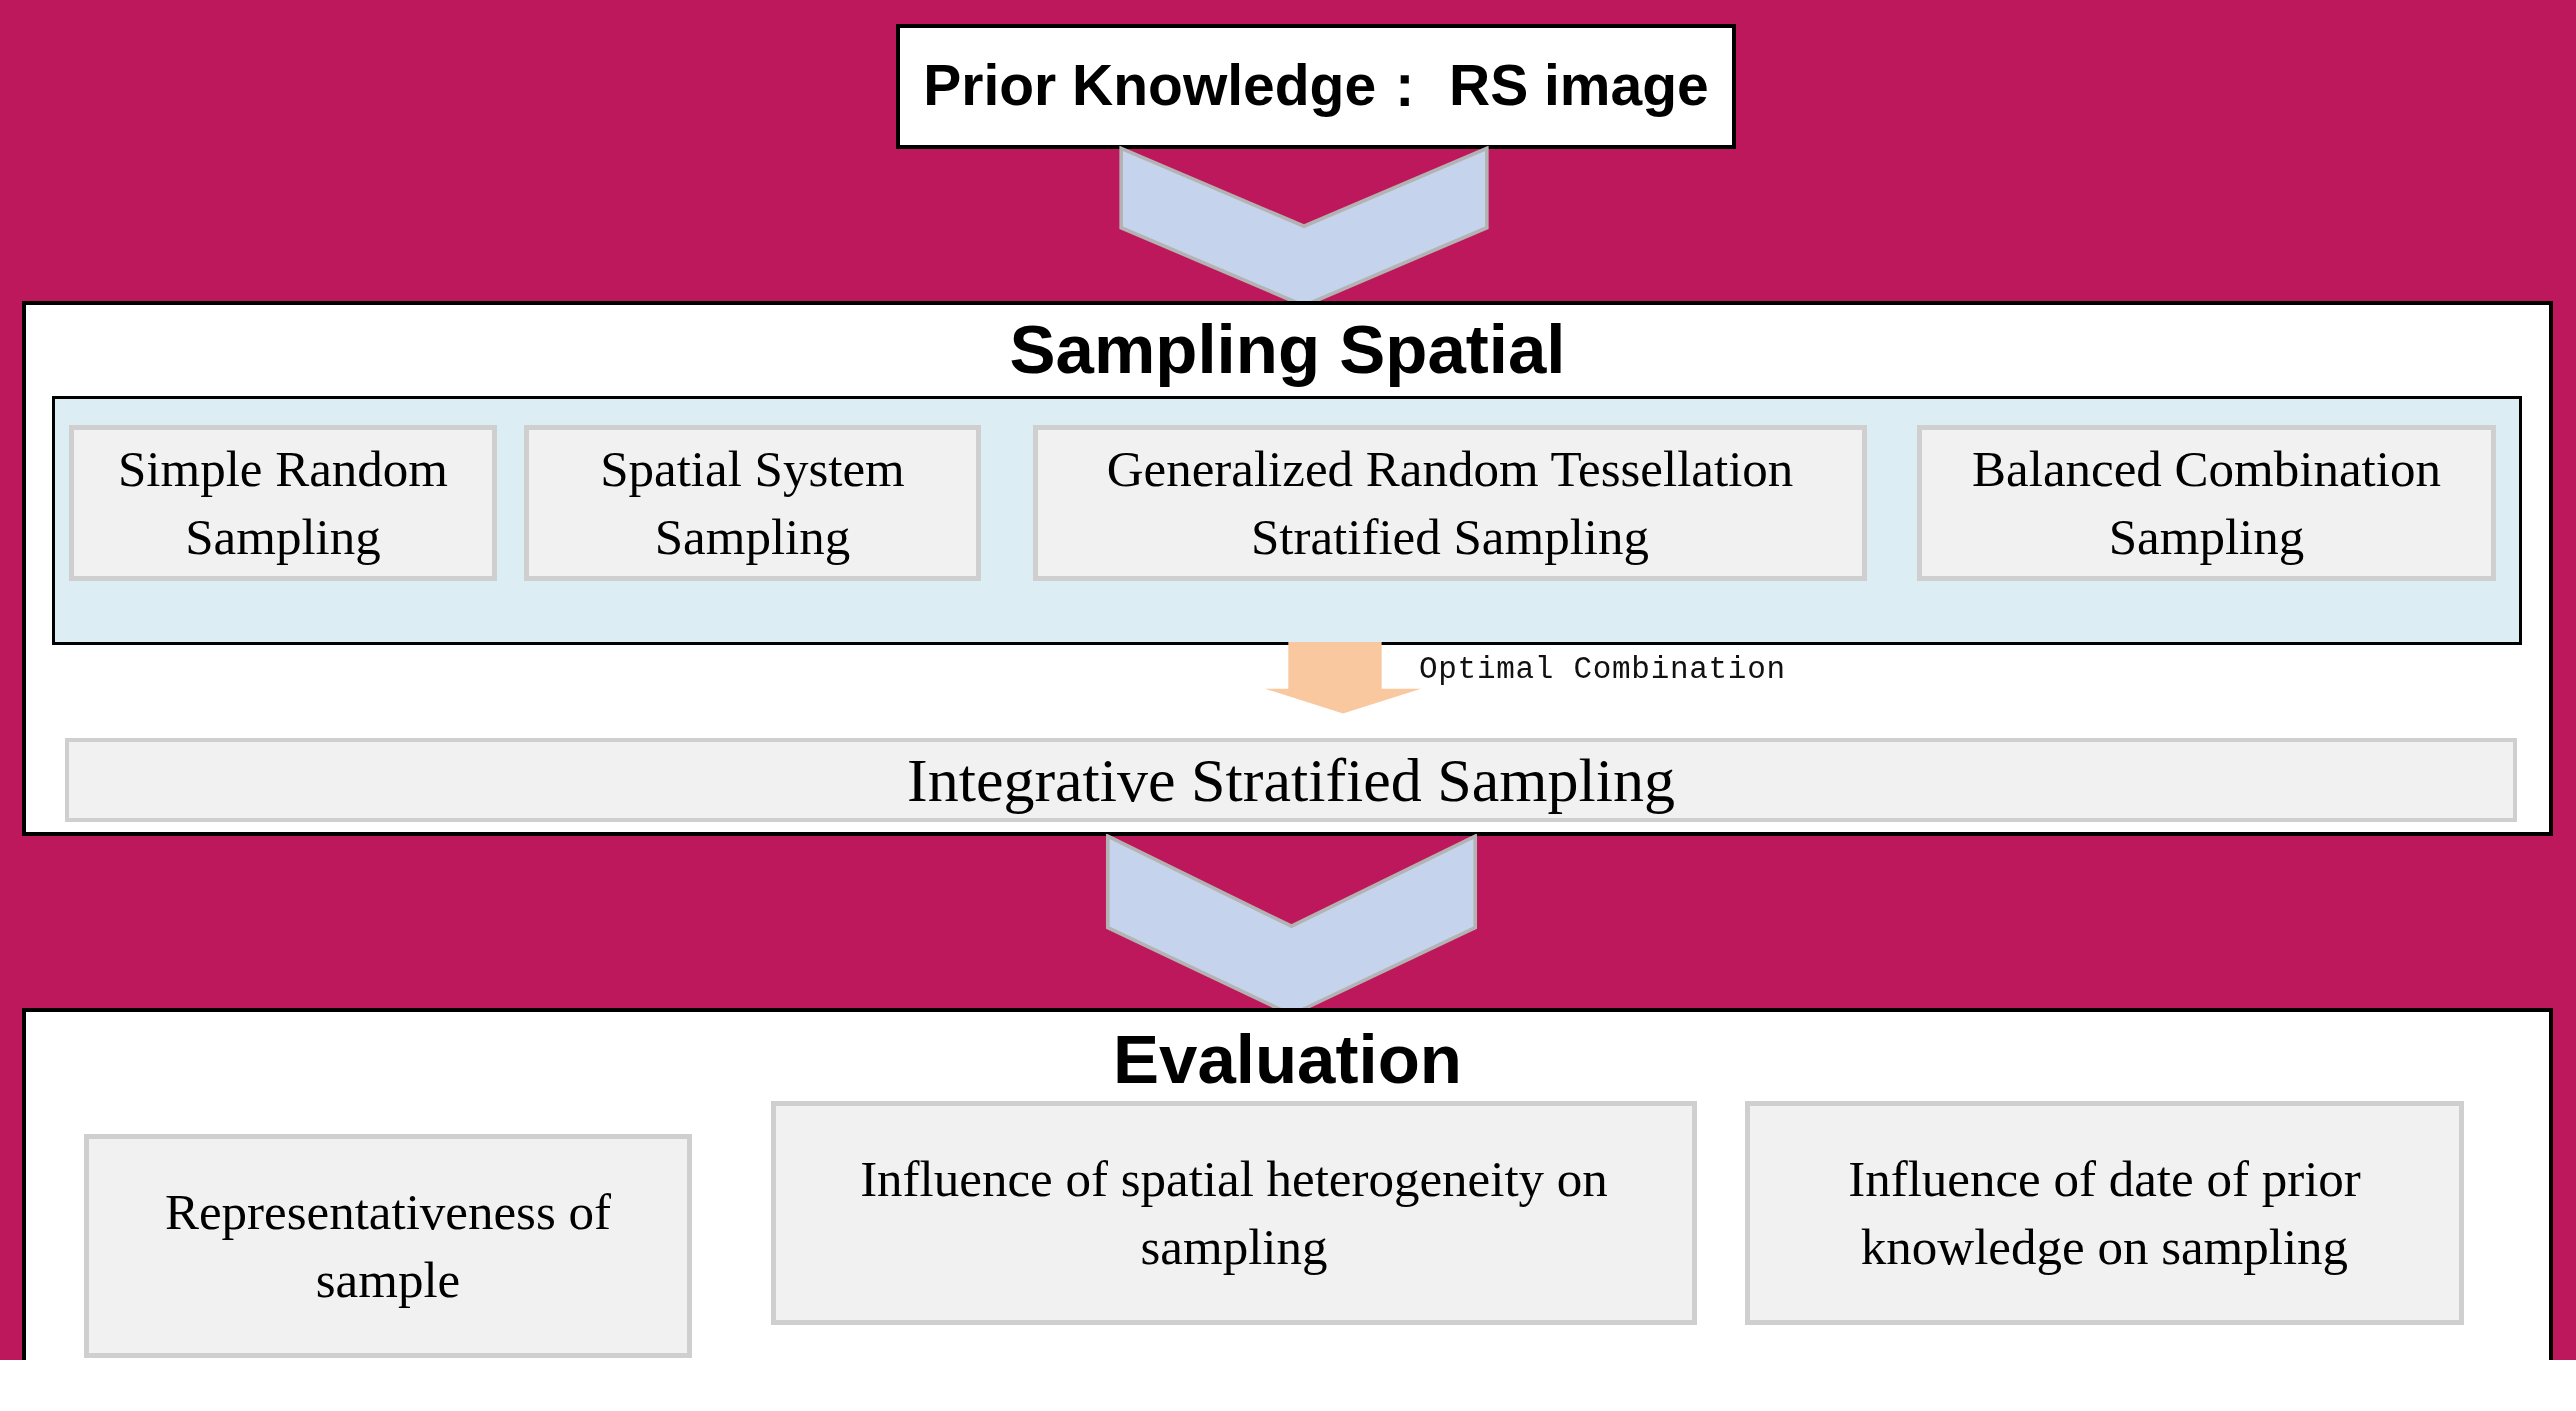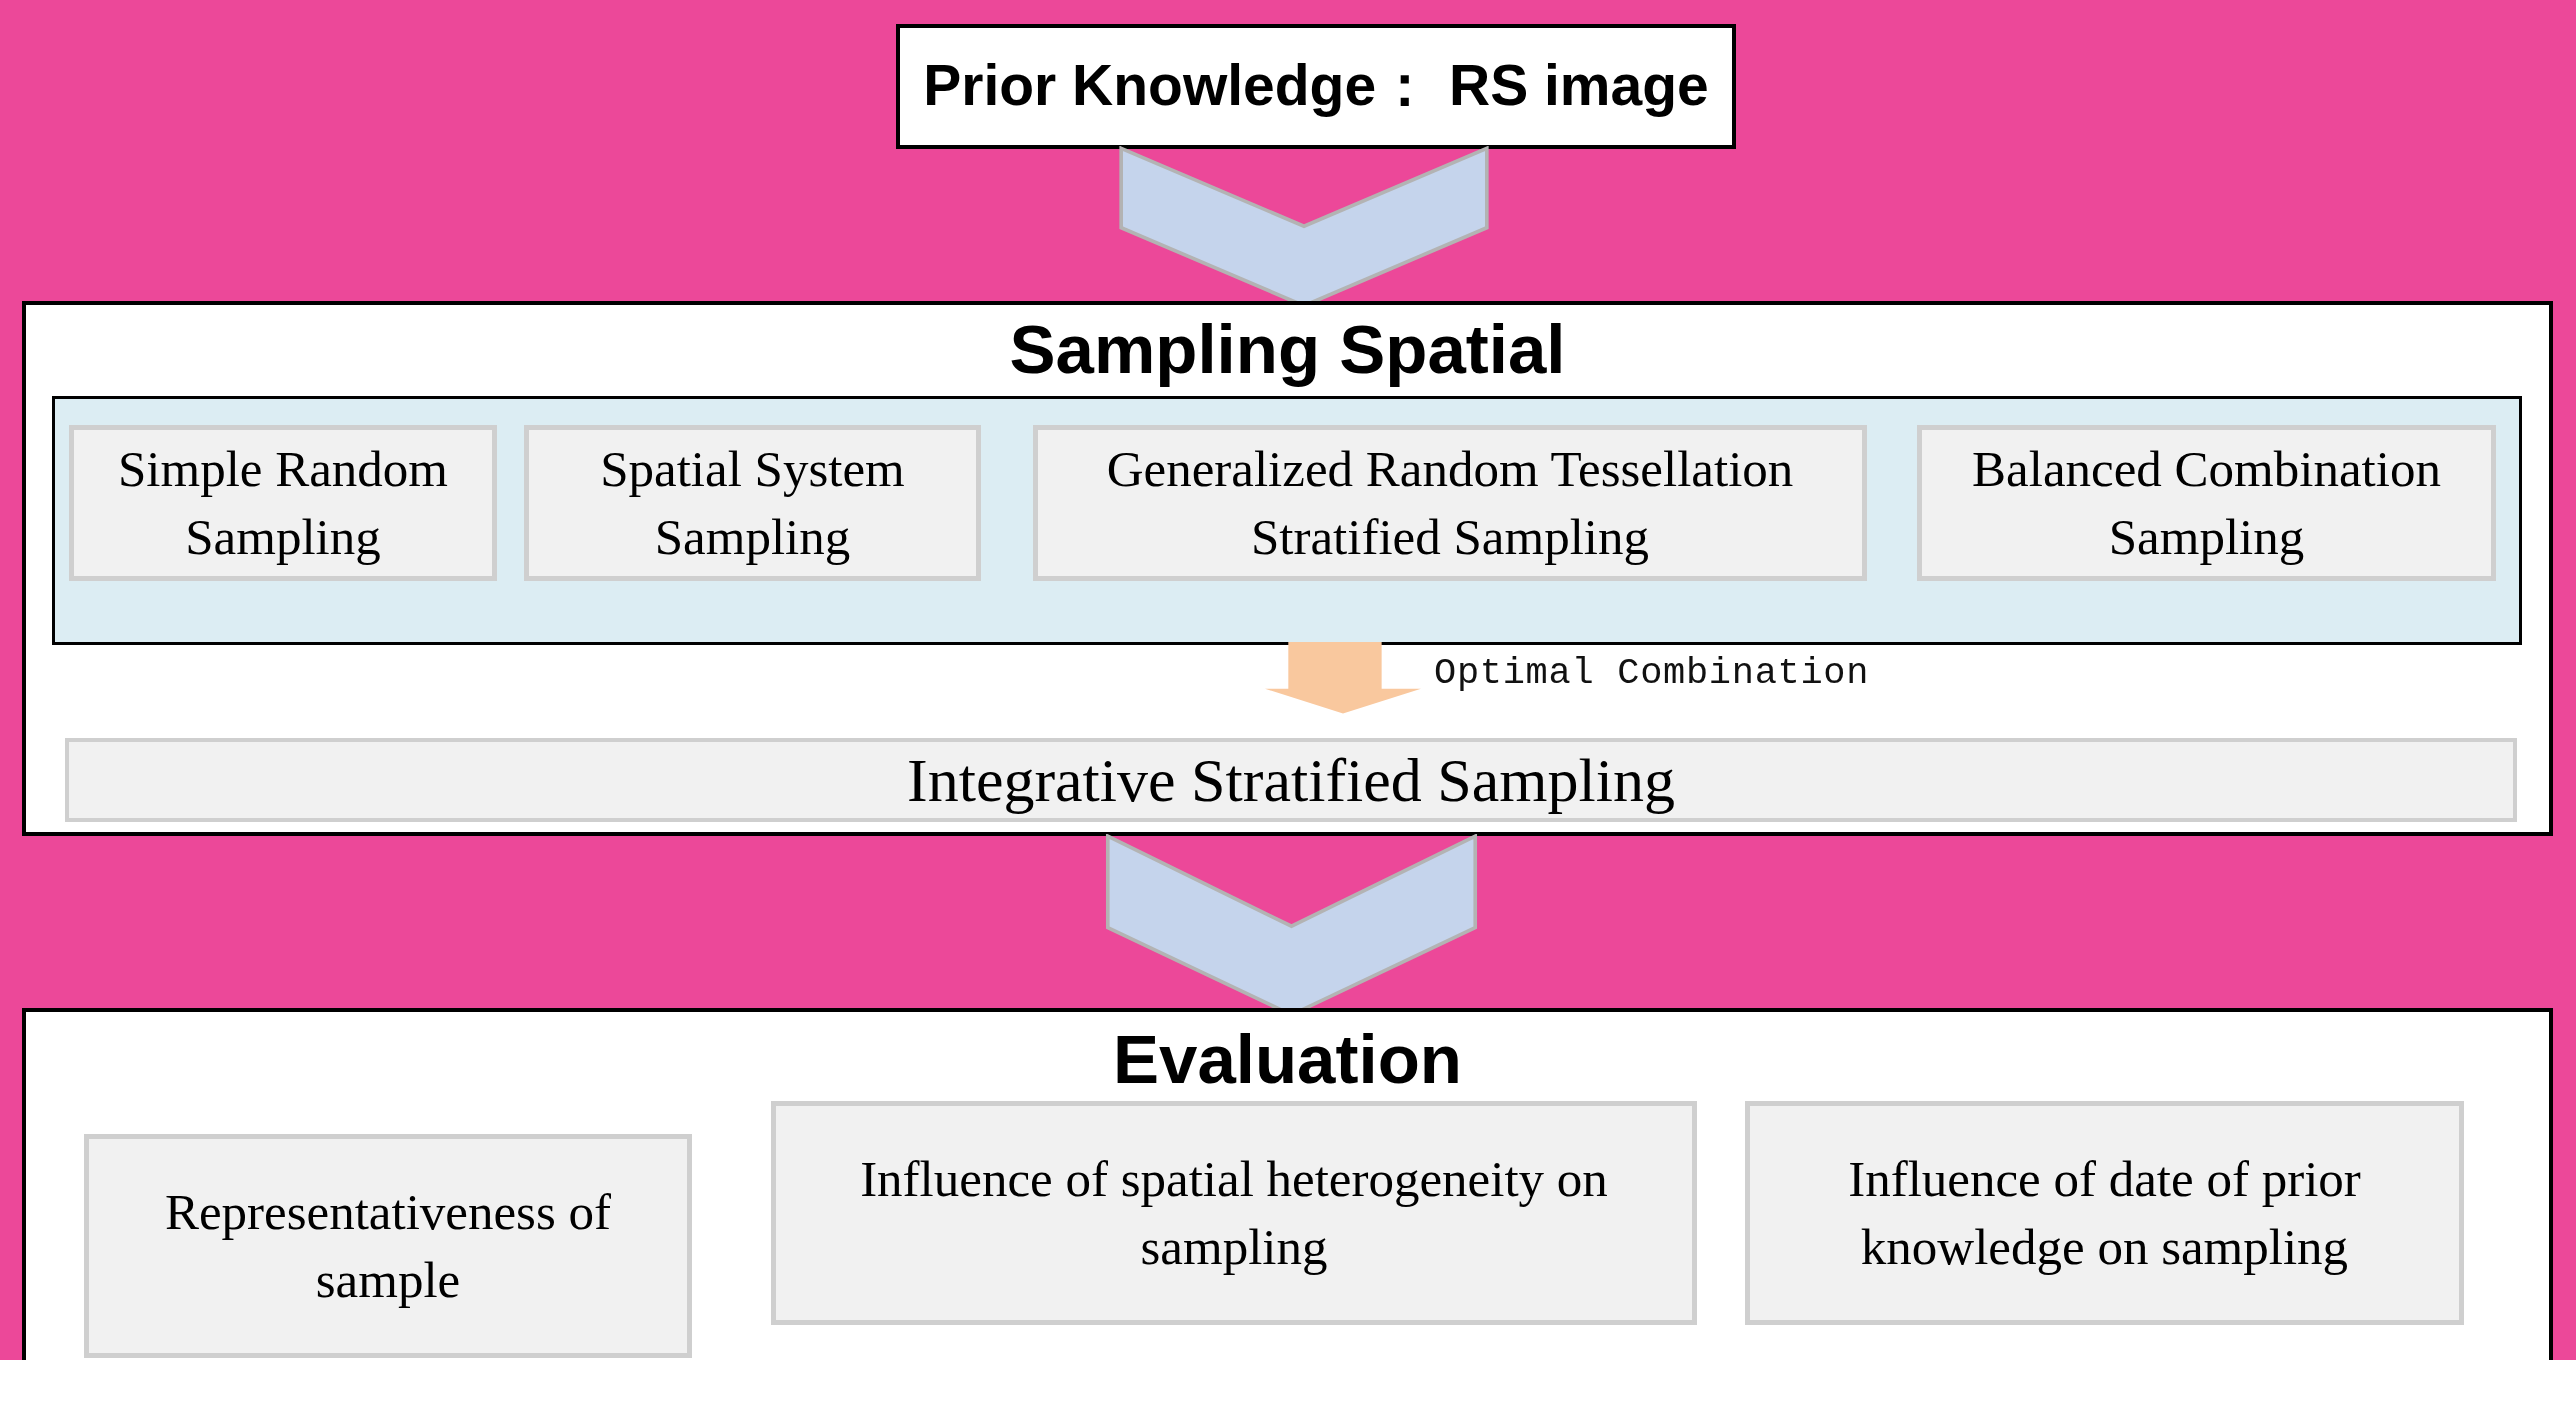--- a/index.html
+++ b/index.html
@@ -1,20 +1,20 @@
 <!DOCTYPE html>
 <html style="font-size:11.6px"><head>
 <meta charset="utf-8">
 <style>
   html, body { margin: 0; padding: 0; background: #ffffff; }
   #canvas {
     position: relative;
     width: 2576px;
     height: 1360px;
-    background: #ec4899;
+    background: #be185d;
     font-family: "Liberation Sans", sans-serif;
     color: #000;
     overflow: hidden;
   }
   .abs { position: absolute; box-sizing: border-box; }
 
   
   .prior-box {
     left: 896px; top: 24px; width: 840px; height: 125px;
     border: 4.4px solid #000;
@@ -67,24 +67,23 @@
 
   .eval-panel { top: 1101px; height: 224px; }
   .e1 { left: 84px;  width: 608px; margin-top: 33px; }
   .e2 { left: 771px; width: 926px; }
   .e3 { left: 1745px; width: 719px; }
 
   
   .arrow-label {
     left: 1419px; top: 652px;
     font-family: "Liberation Mono", monospace;
-    font-size: 37px; letter-spacing: 0.7px;
+    font-size: 31px; letter-spacing: 0.7px;
     color: #111;
     white-space: nowrap;
-    margin-left: 15px;
   }
 
   svg { display: block; }
 </style>
 </head>
 <body>
 
 <div id="canvas">
 
   <div class="abs prior-box">

